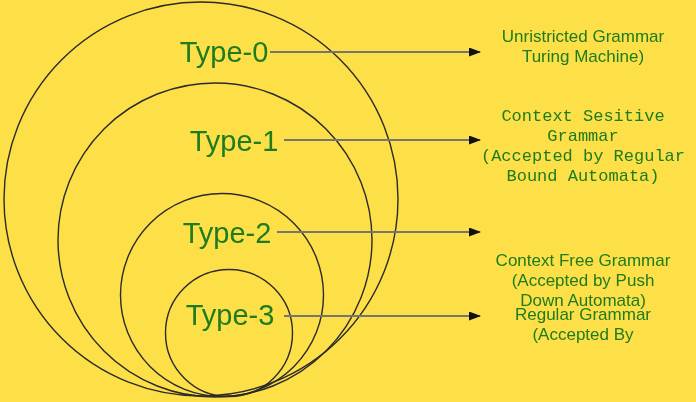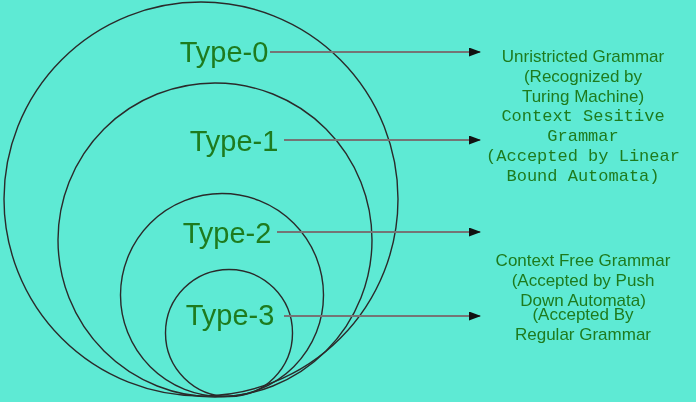--- a/index.html
+++ b/index.html
@@ -5,21 +5,21 @@
 <style>
   html, body {
     margin: 0;
     padding: 0;
     background: #ffffff;
   }
   .canvas {
     position: relative;
     width: 696px;
     height: 402px;
-    background: #5eead4;
+    background: #fde047;
     overflow: hidden;
     font-family: "Liberation Sans", sans-serif;
   }
   .diagram-svg {
     position: absolute;
     left: 0;
     top: 0;
   }
   .type-label {
     fill: #1e7b1e;
@@ -31,21 +31,21 @@
     left: 470px;
     width: 226px;
     text-align: center;
     color: #1e7b1e;
     font-size: 17px;
     line-height: 20px;
   }
   .desc-line {
     white-space: nowrap;
   }
-  .desc-0 { top: 27px; margin-top: 20px; }
+  .desc-0 { top: 27px; }
   .desc-1 { top: 107px; font-family: Liberation Mono, monospace; }
   .desc-2 { top: 223px; margin-top: 28px; }
   .desc-3 { top: 305px; }
 </style>
 </head>
 <body>
 
 <div class="canvas">
 
   <svg class="diagram-svg" width="696" height="402" viewBox="0 0 696 402">
@@ -66,35 +66,34 @@
     <line x1="284" y1="316" x2="480" y2="316" stroke="#757575" stroke-width="2" marker-end="url(#arrowhead)"></line>
 
     <text class="type-label" x="224" y="62" text-anchor="middle">Type-0</text>
     <text class="type-label" x="234" y="151" text-anchor="middle">Type-1</text>
     <text class="type-label" x="227" y="243" text-anchor="middle">Type-2</text>
     <text class="type-label" x="230" y="325" text-anchor="middle">Type-3</text>
   </svg>
 
   <div class="desc-block desc-0">
     <div class="desc-line">Unristricted Grammar</div>
-    <div class="desc-line">(Recognized by</div>
     <div class="desc-line">Turing Machine)</div>
   </div>
 
   <div class="desc-block desc-1">
     <div class="desc-line">Context Sesitive</div>
     <div class="desc-line">Grammar</div>
-    <div class="desc-line">(Accepted by Linear</div>
+    <div class="desc-line">(Accepted by Regular</div>
     <div class="desc-line">Bound Automata)</div>
   </div>
 
   <div class="desc-block desc-2">
     <div class="desc-line">Context Free Grammar</div>
     <div class="desc-line">(Accepted by Push</div>
     <div class="desc-line">Down Automata)</div>
   </div>
 
   <div class="desc-block desc-3">
+    <div class="desc-line">Regular Grammar</div>
     <div class="desc-line">(Accepted By</div>
-    <div class="desc-line">Regular Grammar</div>
   </div>
 
 </div>
 
 </body></html>

